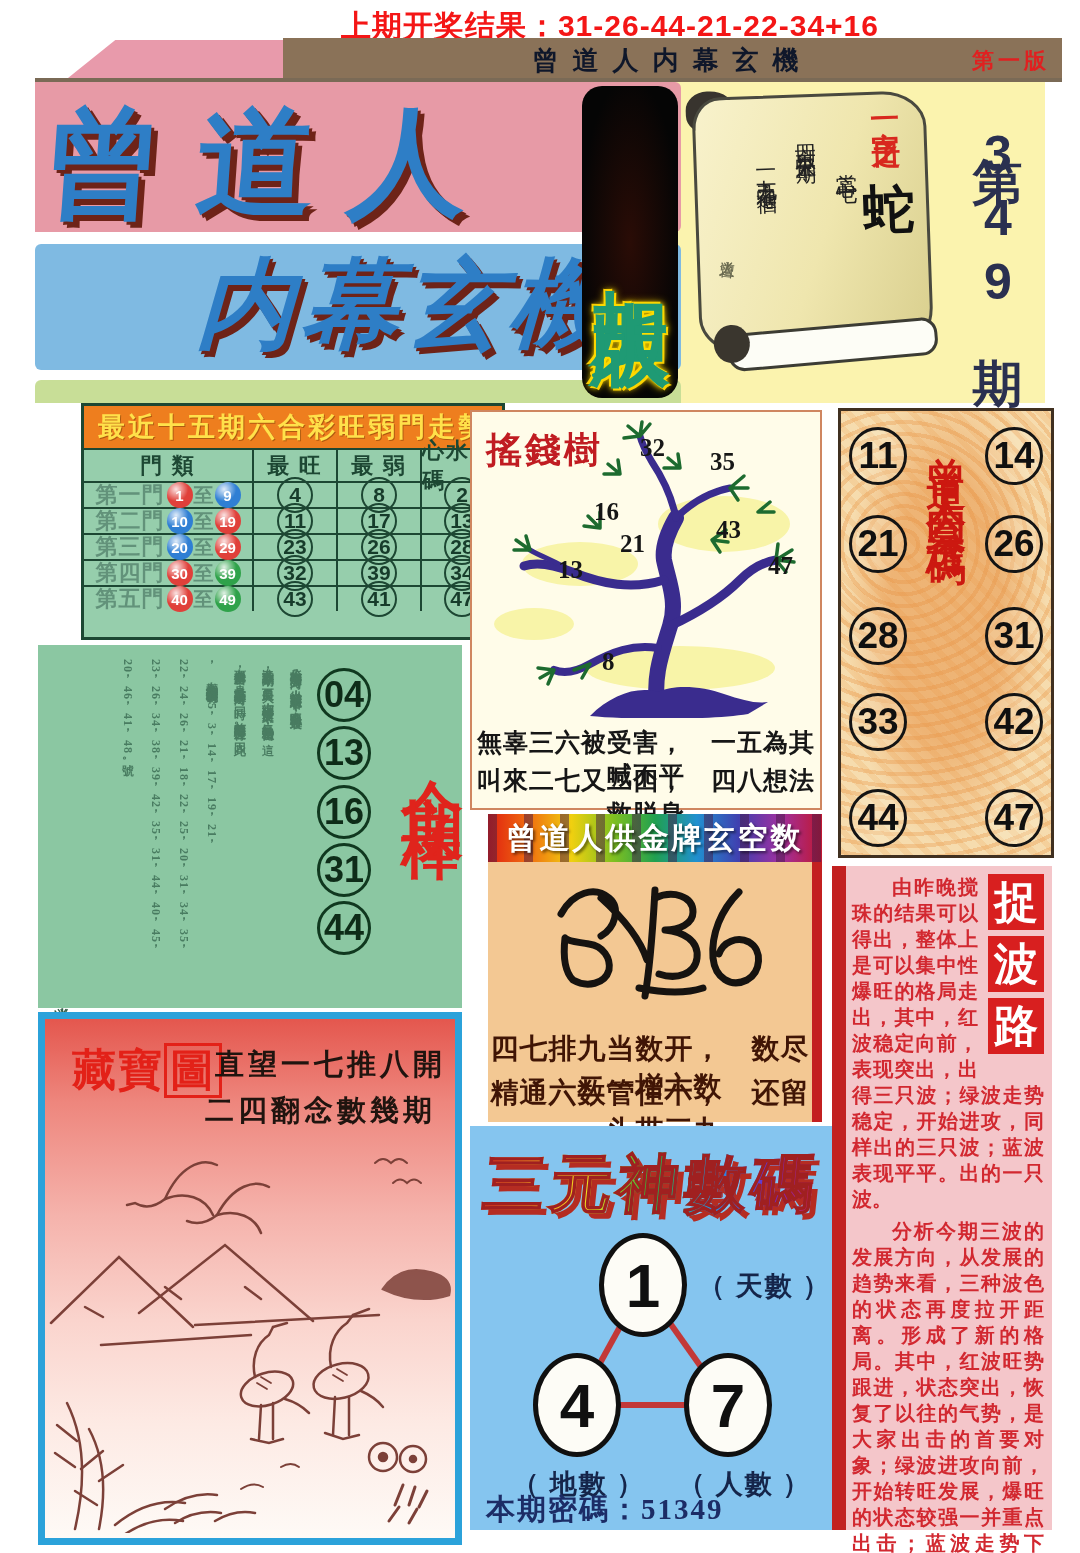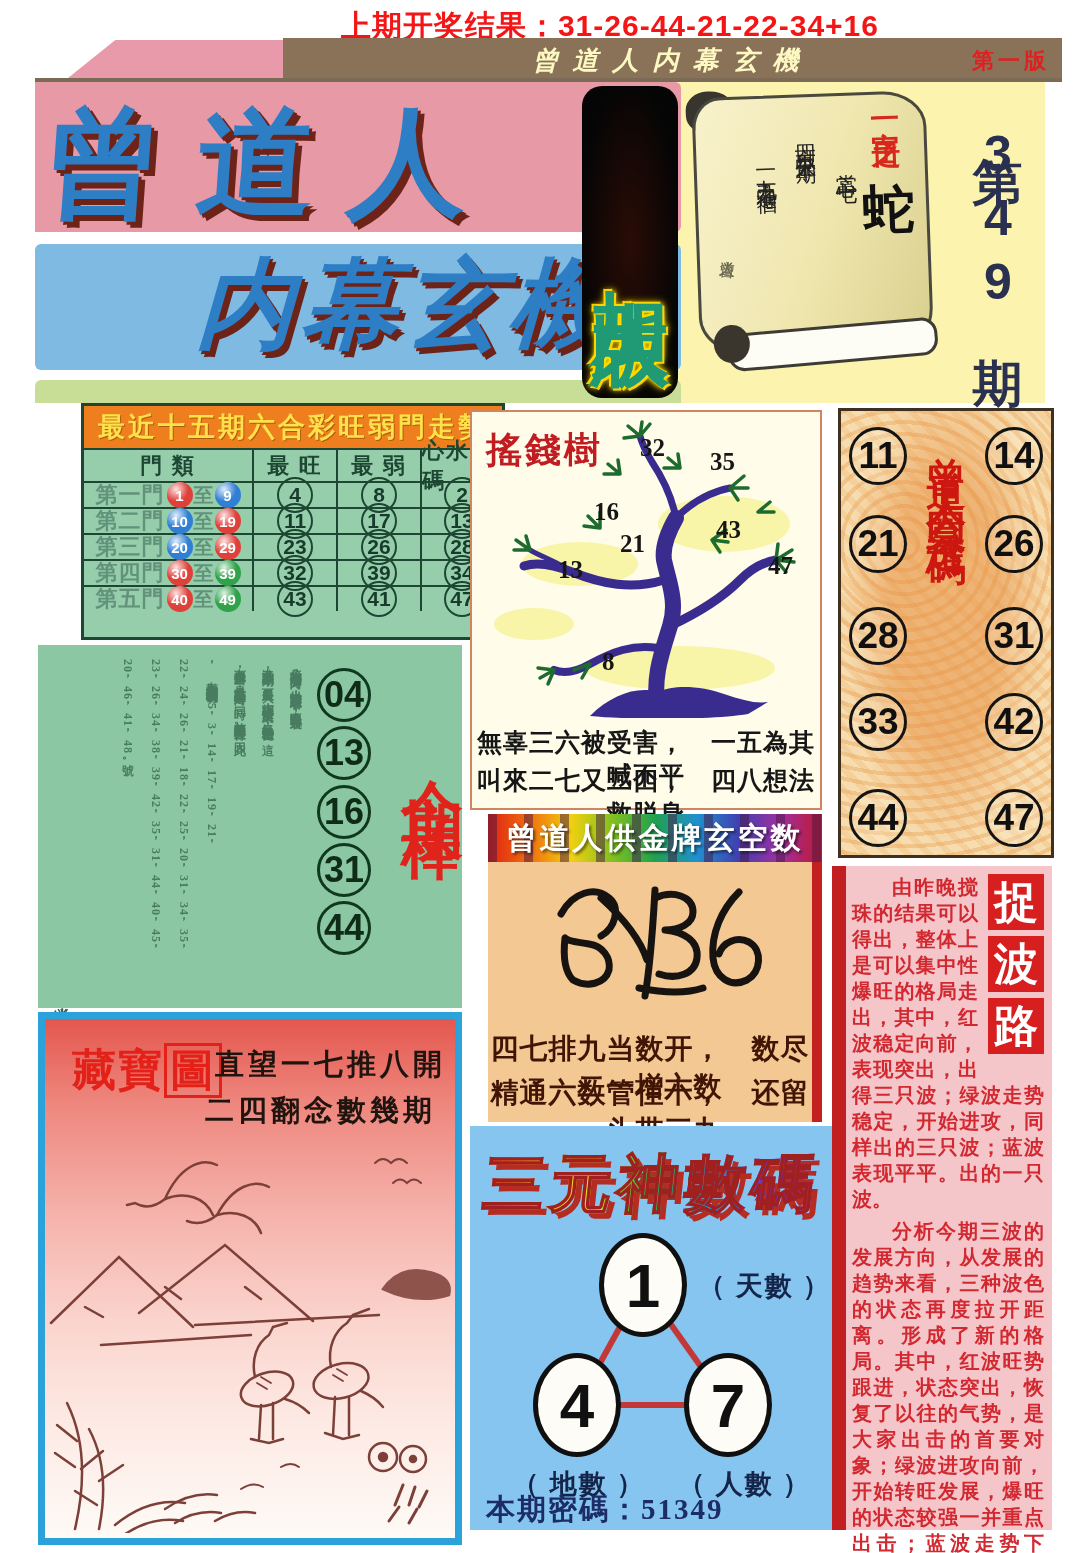--- a/index.html
+++ b/index.html
@@ -4,22 +4,22 @@
 <style>
   html,body{margin:0;padding:0;background:#ffffff;}
   body{font-family:"Liberation Serif","DejaVu Serif",serif;}
   #page{position:relative;width:1080px;height:1553px;background:#fff;overflow:hidden;border-radius:22px;}
   .abs{position:absolute;}
 
   
   .last-draw{left:50%;top:6px;transform:translateX(-37%);font-family:"Liberation Sans","DejaVu Sans",sans-serif;
     font-weight:bold;font-size:30px;color:#f41616;white-space:nowrap;letter-spacing:1px;}
   .brown-bar{left:283px;top:38px;width:779px;height:40px;background:#8a7258;}
-  .brown-bar .bar-title{position:absolute;left:0;right:0;top:5px;text-align:center;color:#fef9c3;
-    font-size:26px;font-weight:bold;letter-spacing:14px;font-style:italic;}
+  .brown-bar .bar-title{position:absolute;left:0;right:0;top:5px;text-align:center;color:#0f172a;
+    font-size:26px;font-weight:bold;letter-spacing:14px;}
   .brown-bar .edition{position:absolute;right:12px;top:8px;color:#e02020;font-size:22px;font-weight:bold;letter-spacing:4px;}
   .bar-underline{left:35px;top:78px;width:1027px;height:4px;background:#7a6a56;}
   .pink-trapezoid{left:68px;top:40px;width:215px;height:38px;background:#e89aab;
     clip-path:polygon(22% 0,100% 0,100% 100%,0 100%);}
 
   
   .masthead{left:35px;top:82px;width:1010px;height:321px;background:#fff;}
   .band{position:absolute;left:0;}
   .band-pink{top:0;width:646px;height:150px;background:#e79aa6;border-radius:0 6px 6px 0;}
   .band-blue{top:162px;width:646px;height:126px;background:#7fbae2;border-radius:6px;}

